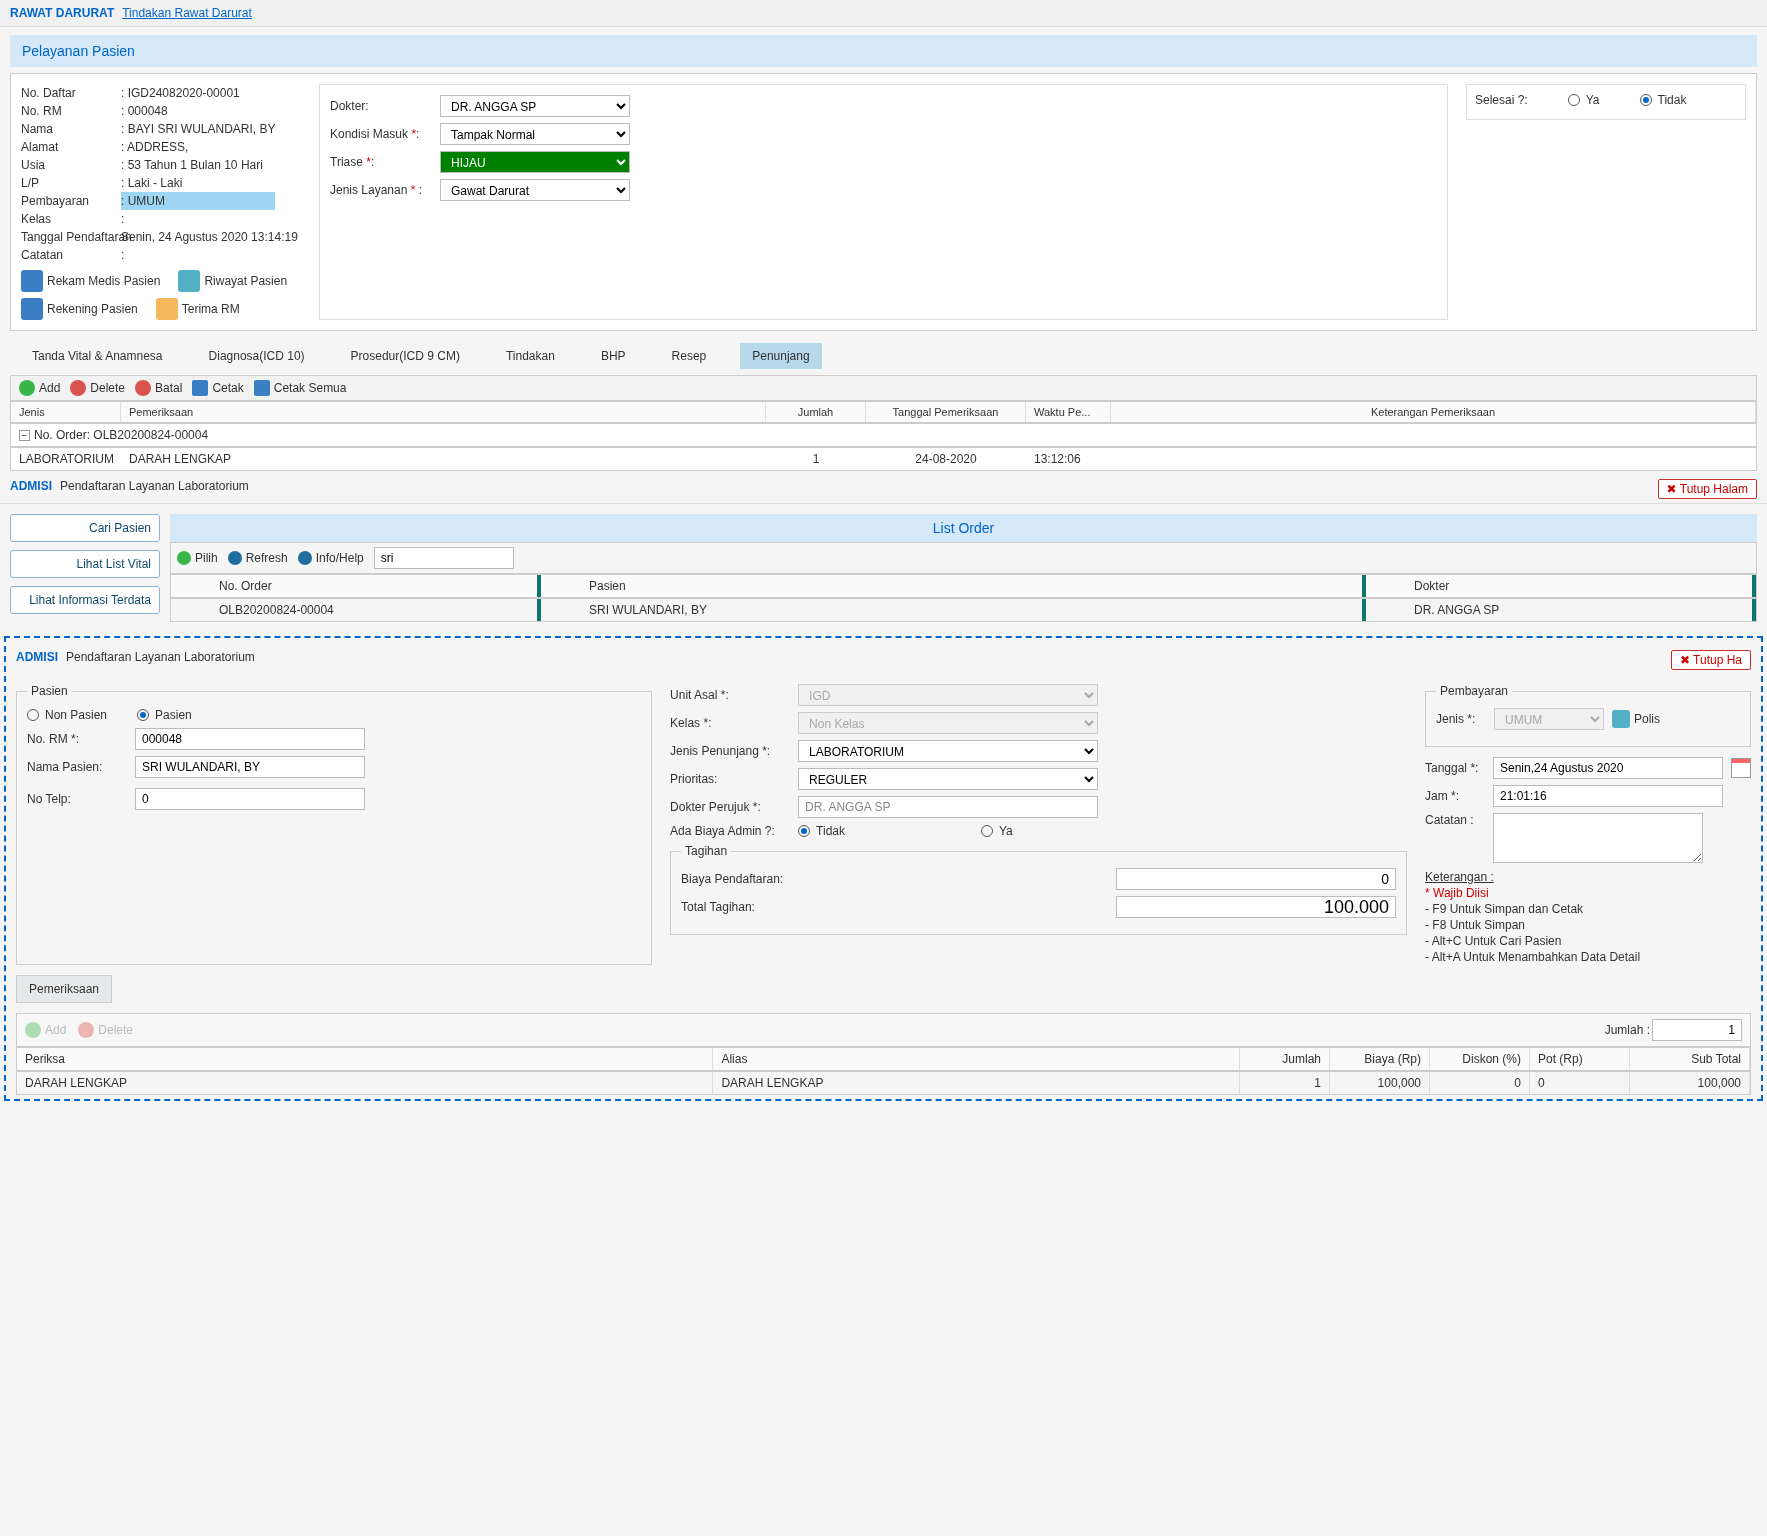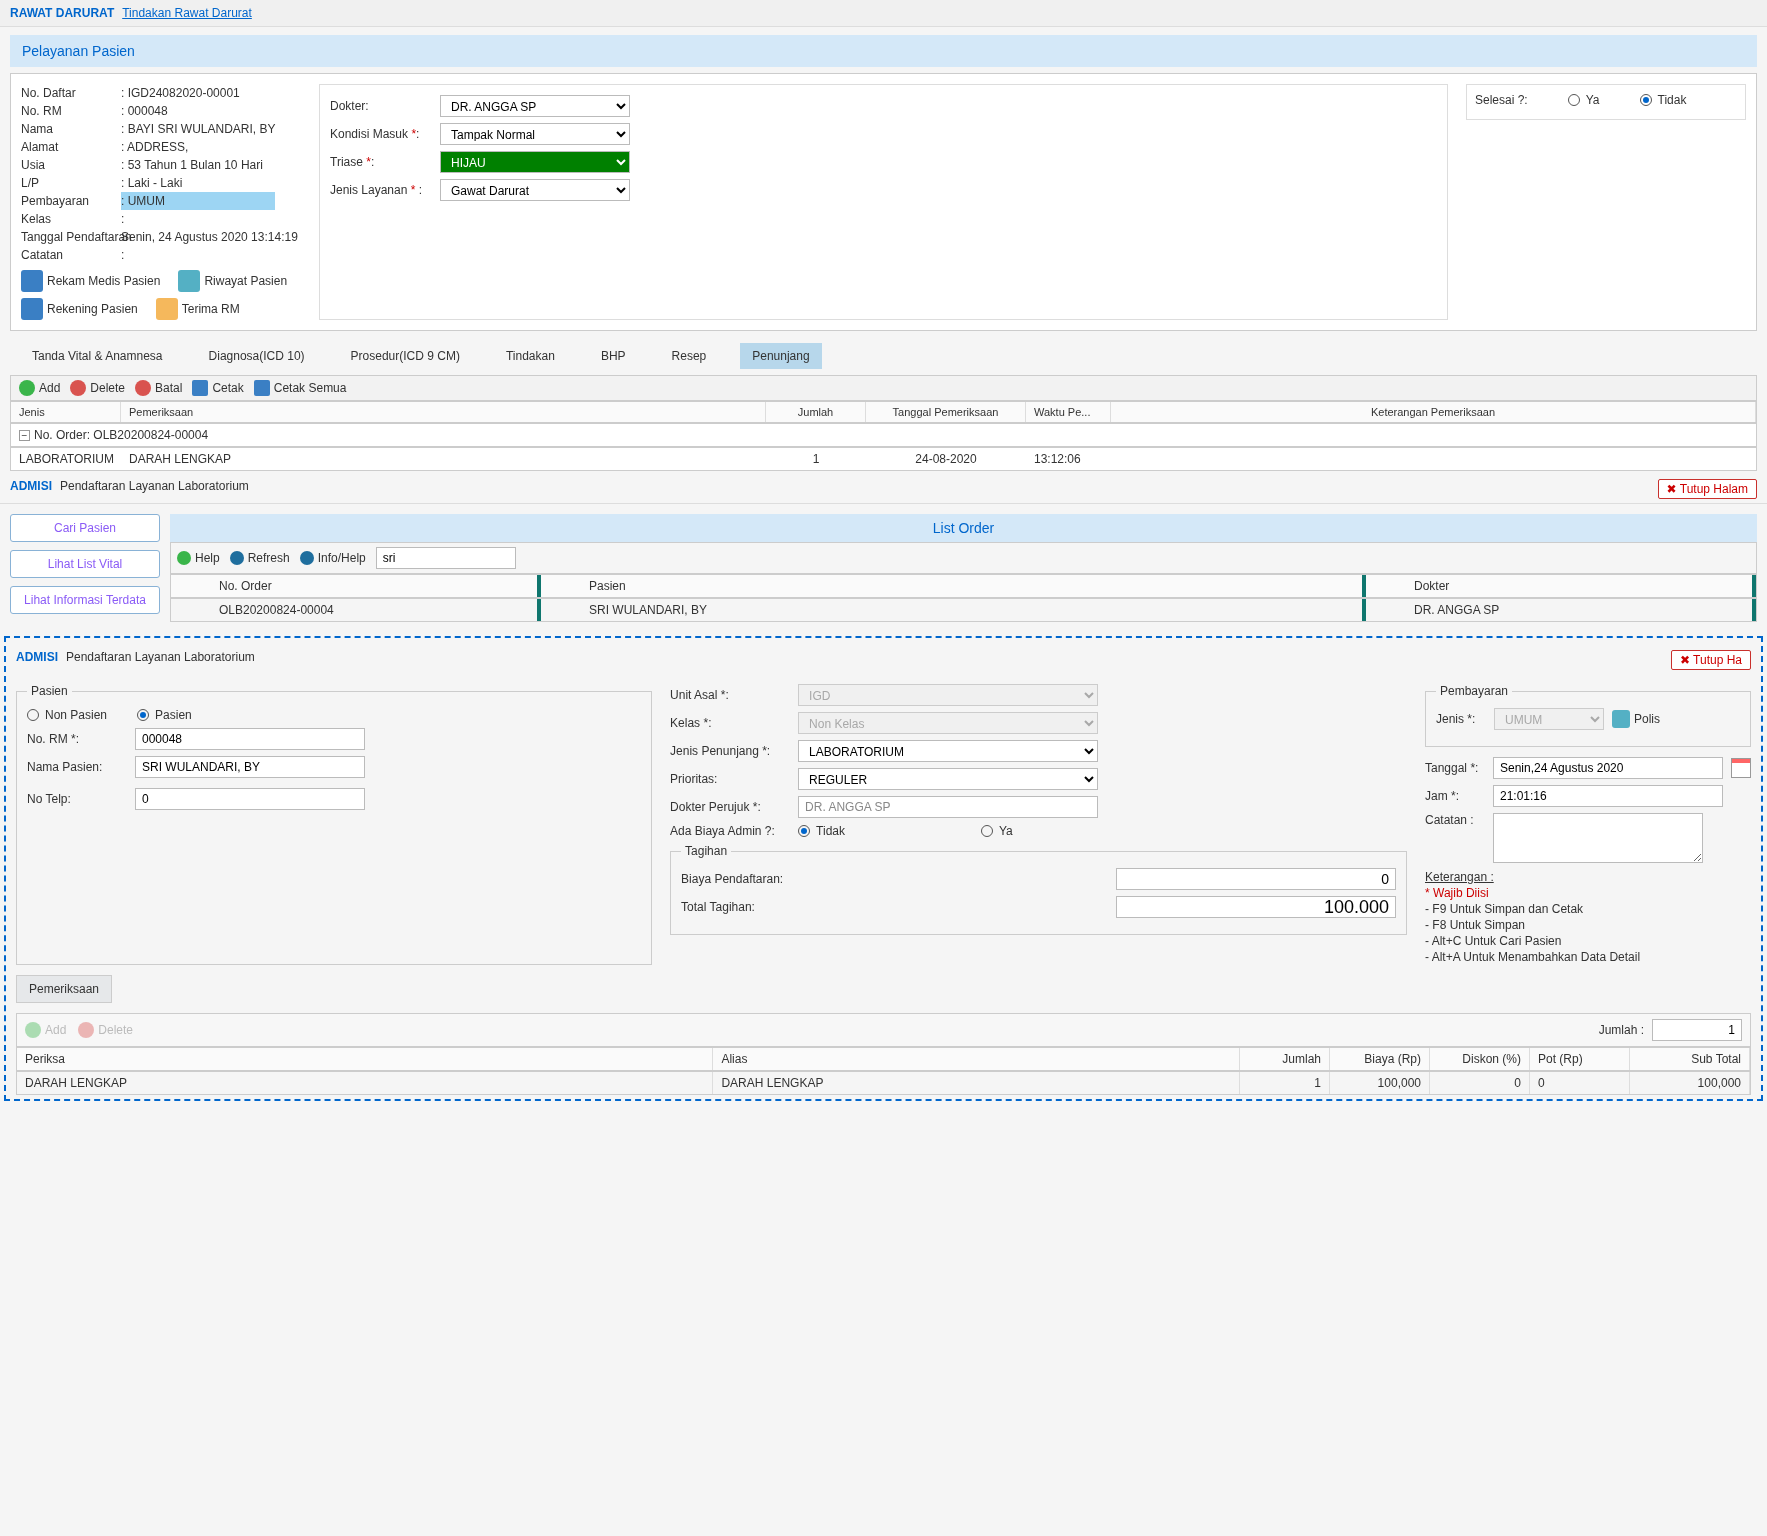--- a/index.html
+++ b/index.html
@@ -50,21 +50,21 @@
 .gcol6 { flex: 1; text-align: center; }
 .grid-row-group { background: #fff; border: 1px solid #ccc; margin: 0 10px; padding: 4px 8px; }
 .grid-row-group .exp { display: inline-block; width: 11px; height: 11px; border:1px solid #999; text-align:center; line-height: 9px; font-size:10px; margin-right:4px;}
 .grid-row { display: flex; background: #fff; margin: 0 10px; border: 1px solid #ccc; }
 .grid-row div { padding: 4px 8px; }
 .second-header { display: flex; justify-content: space-between; padding: 4px 10px; border-bottom: 1px solid #ddd; margin-top: 4px; }
 .second-header .left { display: flex; gap: 8px; }
 .btn-close { color: #c00; border: 1px solid #c9302c; padding: 2px 8px; cursor: pointer; border-radius:2px; background:#fff; }
 .layout2 { display: flex; gap: 10px; padding: 10px; }
 .sidebar { width: 150px; display: flex; flex-direction: column; gap: 8px; }
-.side-btn { border: 1px solid #89b2d6; background: #fff; color: #8b5cf6; padding: 6px 8px; text-align: center; cursor: pointer; border-radius: 3px; }
+.side-btn { border: 1px solid #89b2d6; background: #fff; color: #0c4a6e; padding: 6px 8px; text-align: right; cursor: pointer; border-radius: 3px; }
 .main2 { flex: 1; }
 .list-order-title { background: #d4e8f8; text-align: center; color: #0066cc; font-size: 14px; padding: 6px; }
 .toolbar2 { display: flex; gap: 10px; align-items: center; border: 1px solid #ccc; padding: 4px 6px; }
 .tool-ic { width: 14px; height: 14px; border-radius: 50%; display: inline-block; }
 .ic-check { background: #3ab54a; }
 .ic-ref { background: #1f6e9e; }
 .ic-info { background: #1f6e9e; }
 .toolbar2 input { width: 140px; }
 .ogrid-h, .ogrid-r { display: flex; border: 1px solid #ccc; }
 .ogrid-h div, .ogrid-r div { padding: 4px 8px; border-right: 4px solid #0f766e; margin-left: 40px; }
@@ -88,21 +88,21 @@
 .ket-block { font-size: 11px; line-height: 16px; }
 .ket-block u { font-weight: normal; }
 .date-row input { width: 210px; }
 .date-row .cal-ic { width: 20px; height: 20px; border:1px solid #999; background: linear-gradient(#f66 0 25%, #fff 25% 100%); display:inline-block; }
 textarea { border: 1px solid #bbb; width: 210px; height: 50px; }
 .pemeriksaan-tab { margin: 10px; }
 .pemeriksaan-tab .tabbtn { background: #e6e8ea; padding: 6px 12px; display: inline-block; border: 1px solid #ccc; }
 .pemeriksaan-tool { border: 1px solid #ccc; padding: 5px 8px; display:flex; justify-content:space-between; align-items:center; background:#f7f7f7; margin-left:10px; margin-right:10px;}
 .pemeriksaan-tool .disabled-tool { color: #bbb; display:flex; gap:12px;}
 .pemeriksaan-tool .disabled-tool span { display:flex; gap:4px; align-items:center;}
-.jumlah-row { display:flex; align-items:center; gap:8px; }
+.jumlah-row { display:flex; align-items:center; gap:2px; }
 .jumlah-row input { width:90px; text-align:right; }
 .pgrid-h, .pgrid-r { display:flex; margin: 0 10px; border:1px solid #ccc; }
 .pgrid-h div, .pgrid-r div { padding:4px 8px; border-right:1px solid #ddd; }
 .pgrid-h { background:#fafafa; }
 .pcol1{flex:2;} .pcol2{flex:1.5;} .pcol3{width:90px;text-align:right;} .pcol4{width:100px;text-align:right;} .pcol5{width:100px;text-align:right;} .pcol6{width:100px;} .pcol7{width:120px;text-align:right;}
 </style>
 </head>
 <body>
 
 <div class="breadcrumb">
@@ -270,21 +270,21 @@
   <div class="sidebar">
     <div class="side-btn">Cari Pasien</div>
     <div class="side-btn">Lihat List Vital</div>
     <div class="side-btn">Lihat Informasi Terdata</div>
   </div>
   <div class="main2">
     <div class="list-order-title">List Order</div>
     <div class="toolbar2">
       <span class="tool-btn">
           <span class="tool-ic ic-check"></span>
-          <span>Help</span>
+          <span>Pilih</span>
         </span>
       <span class="tool-btn">
           <span class="tool-ic ic-ref"></span>
           <span>Refresh</span>
         </span>
       <span class="tool-btn">
           <span class="tool-ic ic-info"></span>
           <span>Info/Help</span>
         </span>
       <input type="text" value="sri" style="">

